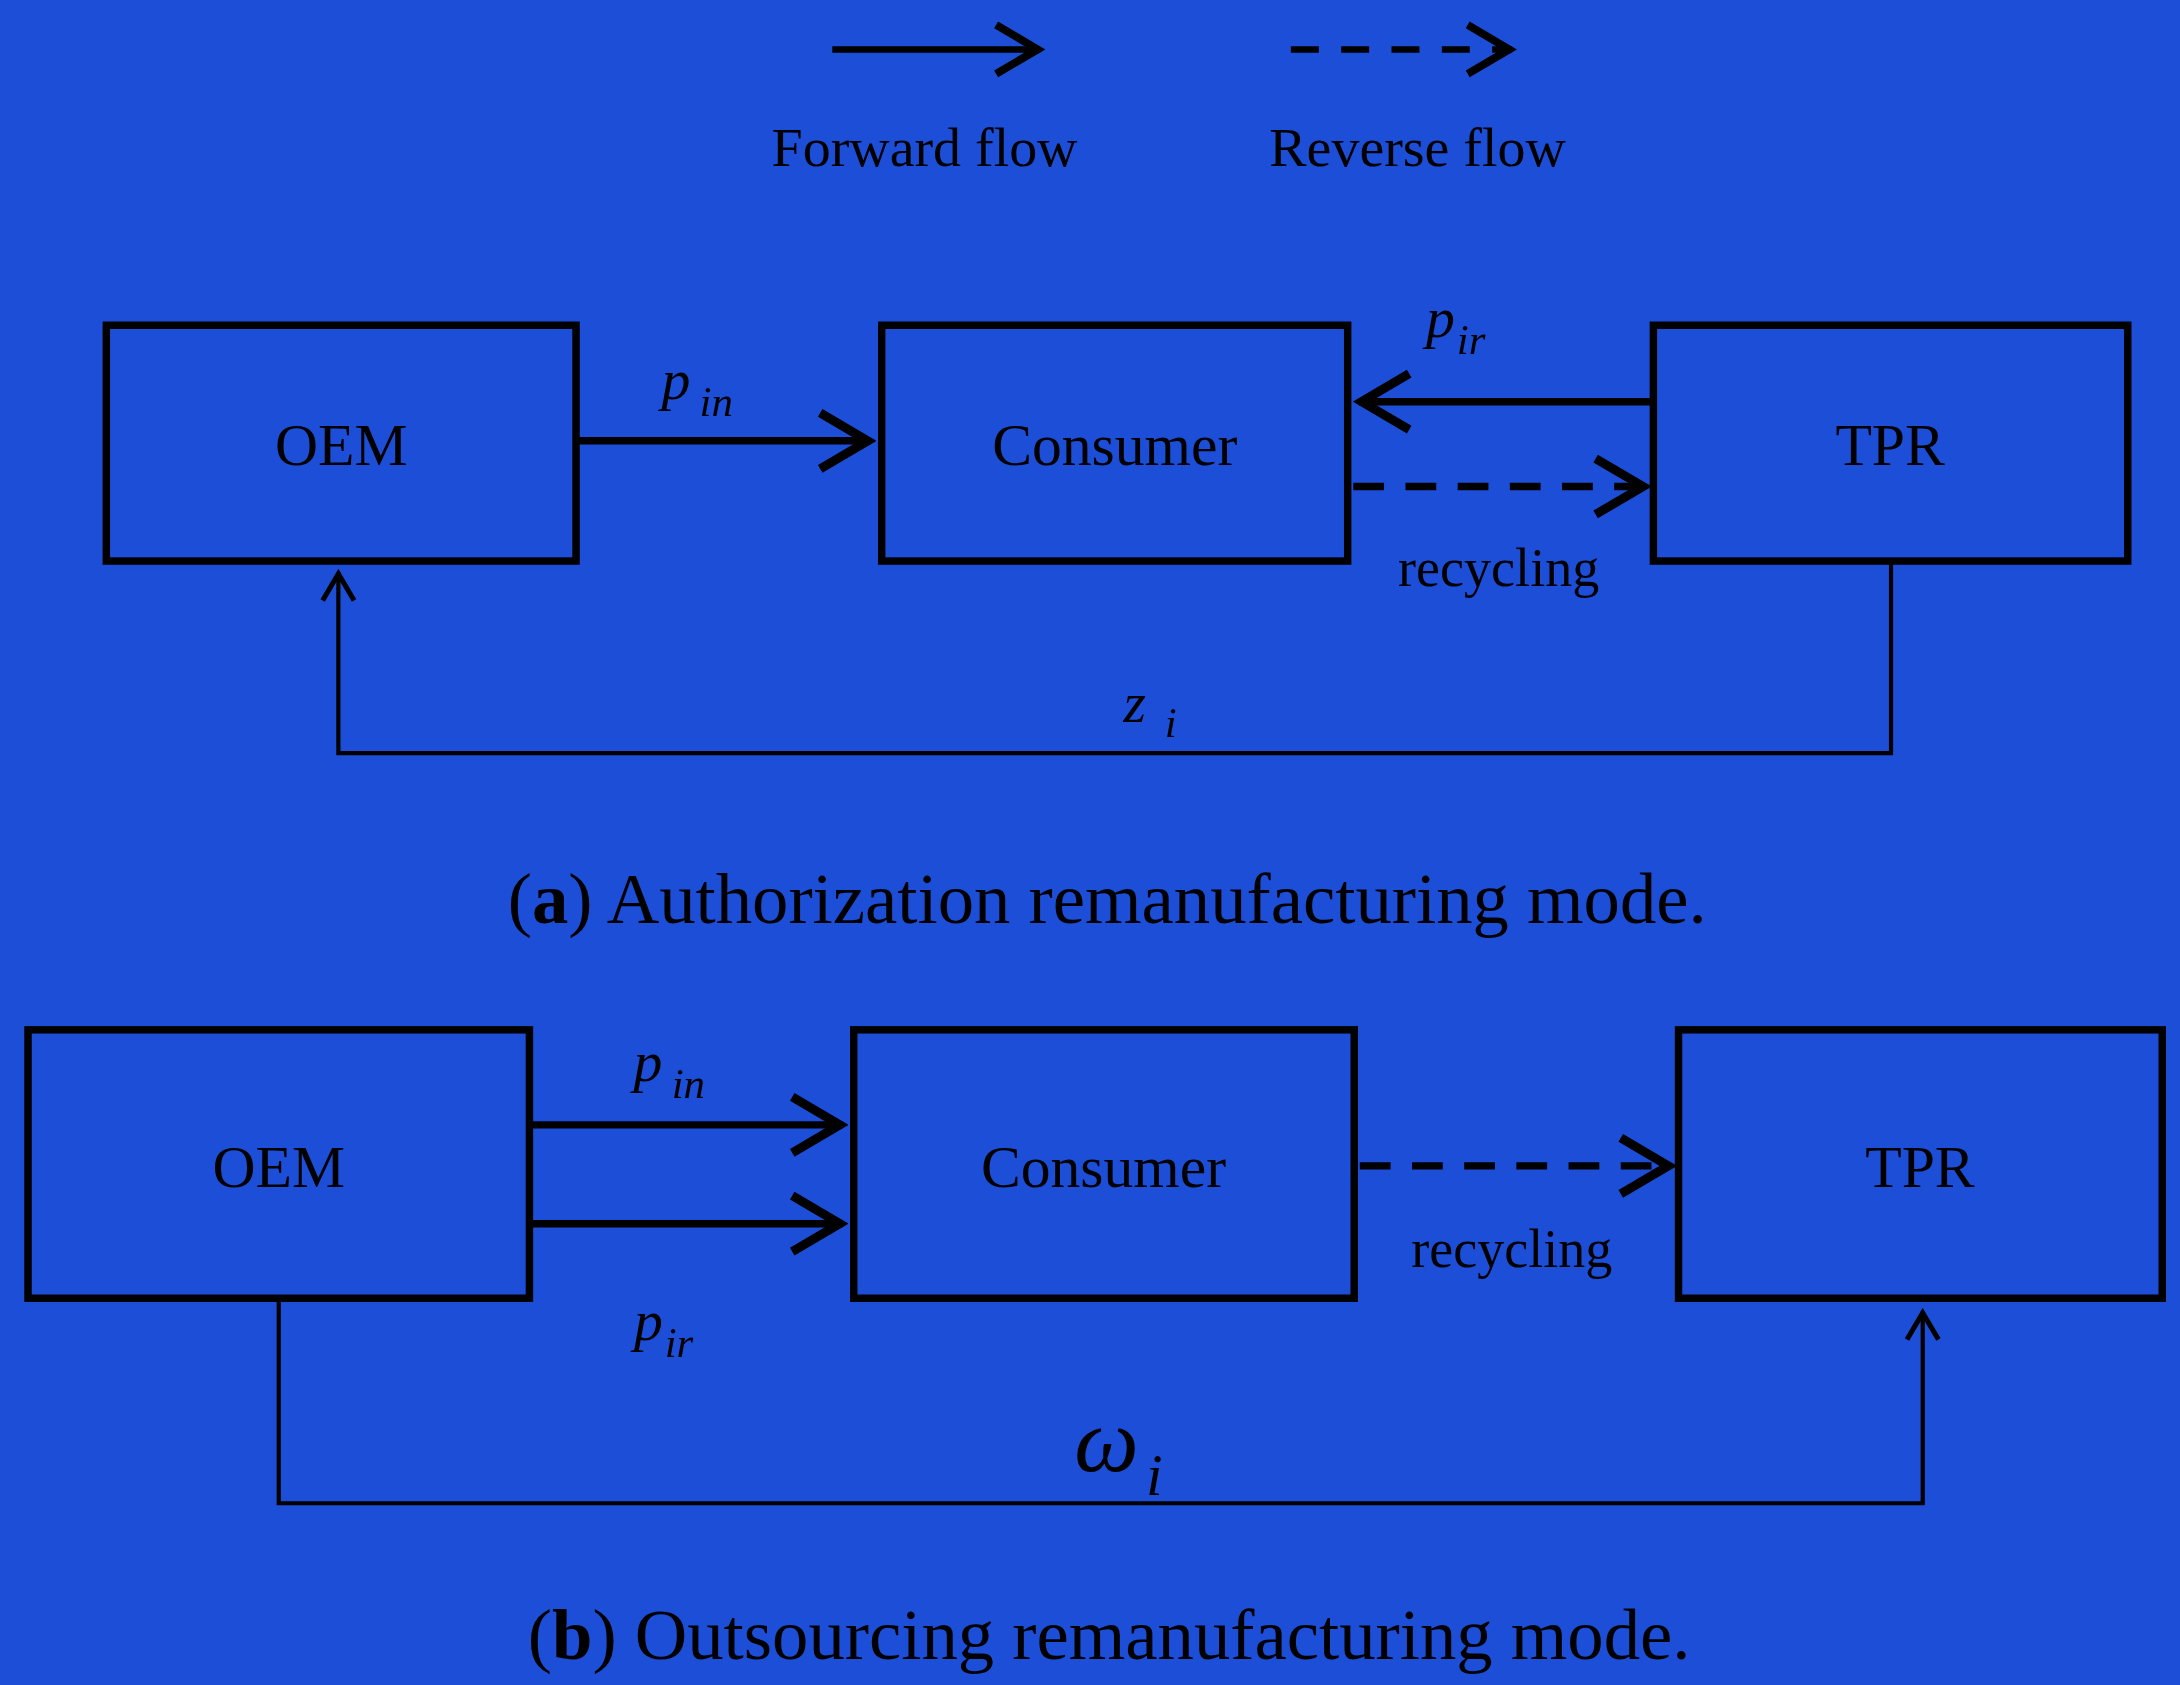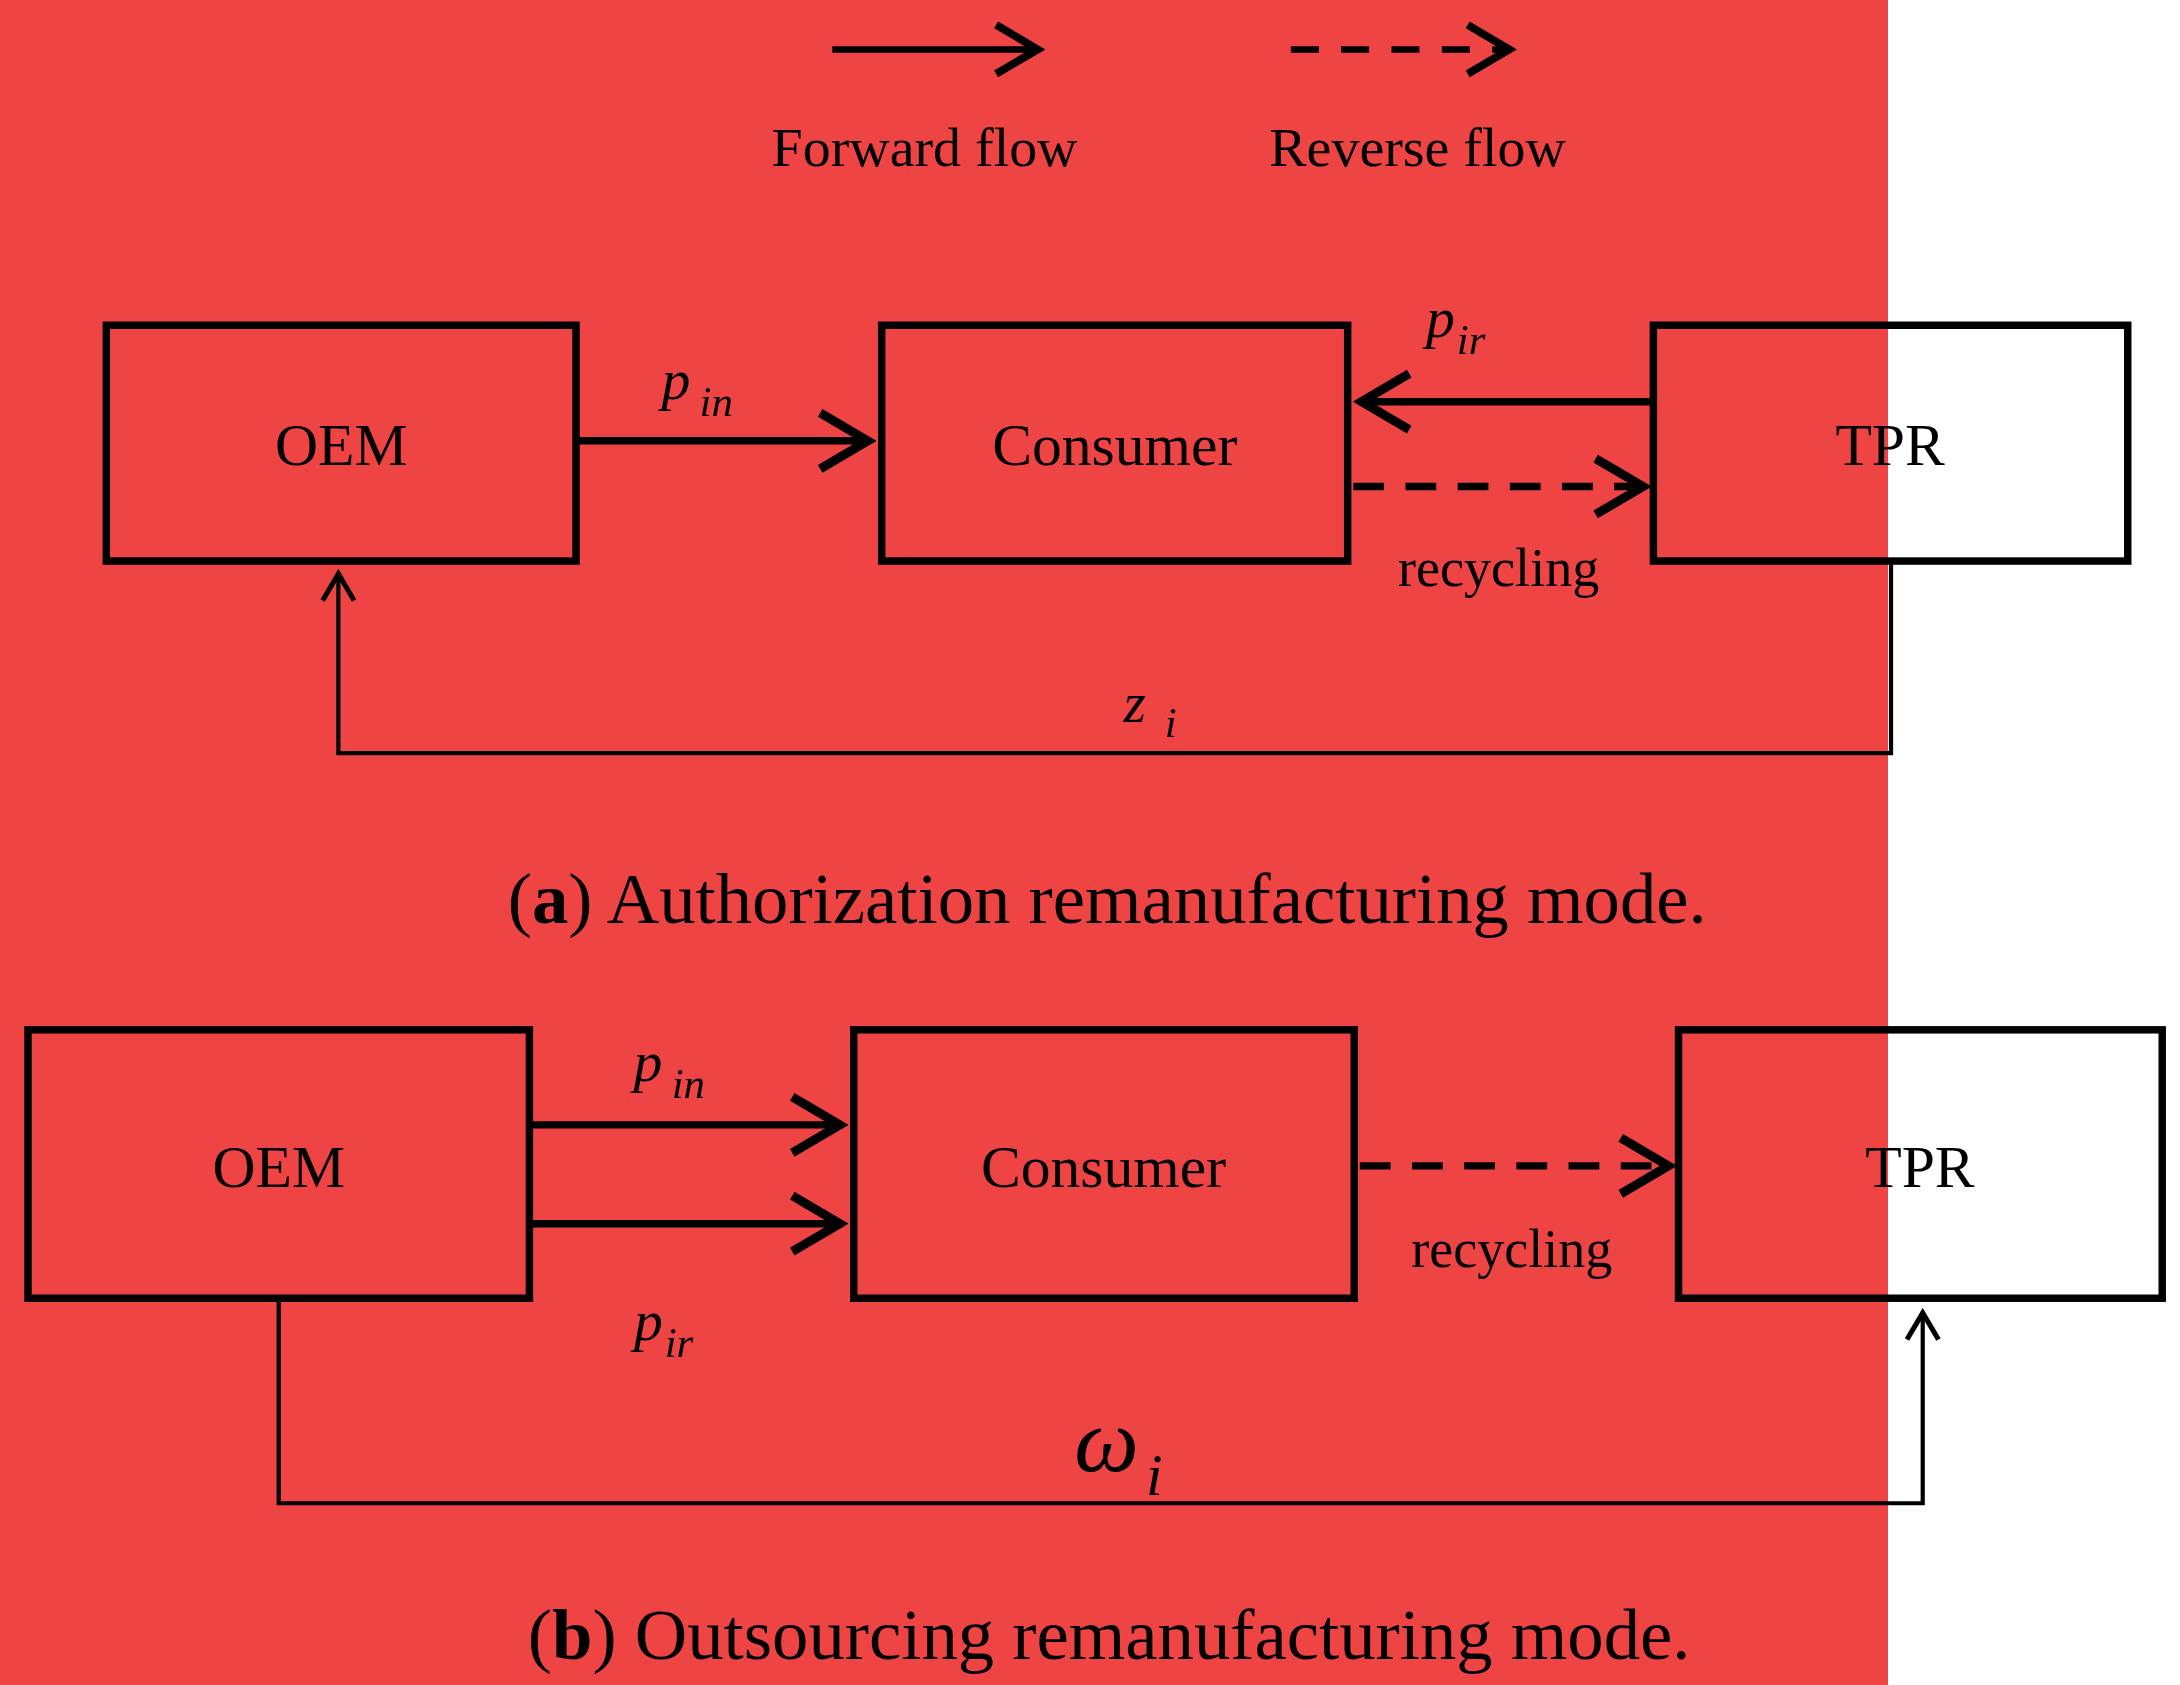--- a/index.html
+++ b/index.html
@@ -1,16 +1,16 @@
 <!DOCTYPE html>
 <html style="font-size:15px"><head>
 <meta charset="utf-8">
 <style>
   html, body { margin: 0; padding: 0; background: #ffffff; }
-  .stage { position: relative; width: 1888px; height: 1685px; background: #ef4444; }
+  .stage { position: relative; width: 2180px; height: 1685px; background: #1d4ed8; }
   svg { display: block; }
   text {
     font-family: "Liberation Serif", "DejaVu Serif", serif;
     fill: #000000;
   }
   .node-label { font-size: 64px; }
   .legend-label { font-size: 60px; }
   .recycling-label { font-size: 58px; }
   .math { font-style: italic; }
   .math-base { font-size: 62px; }

